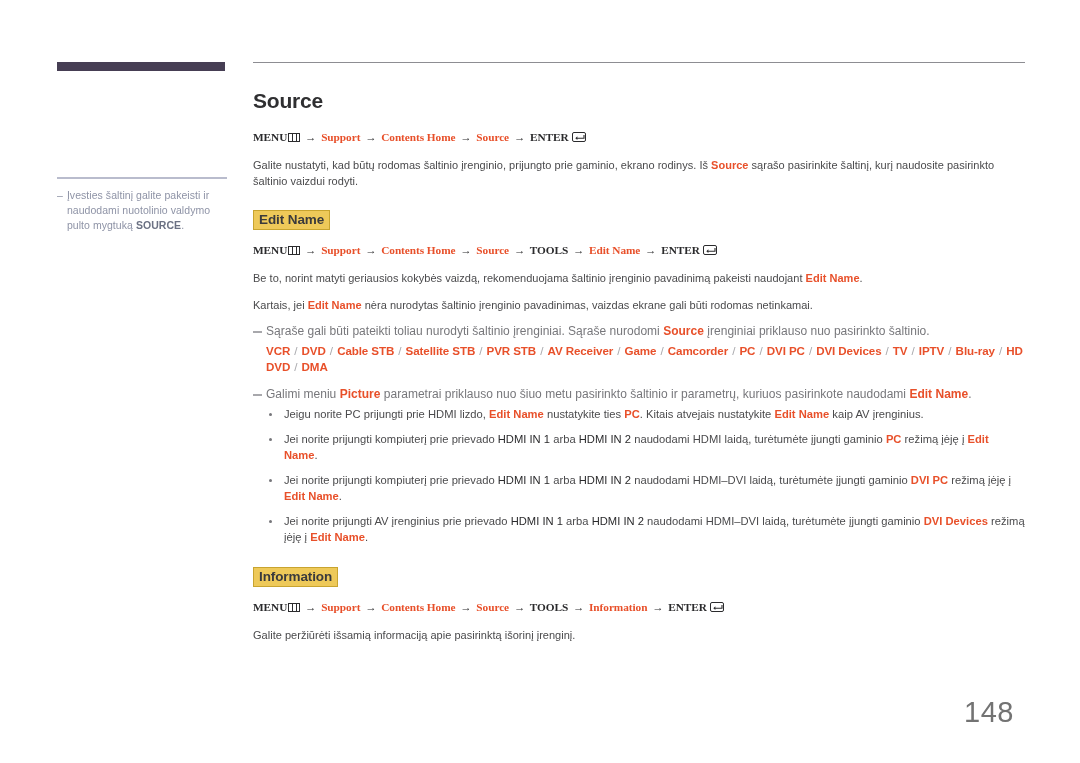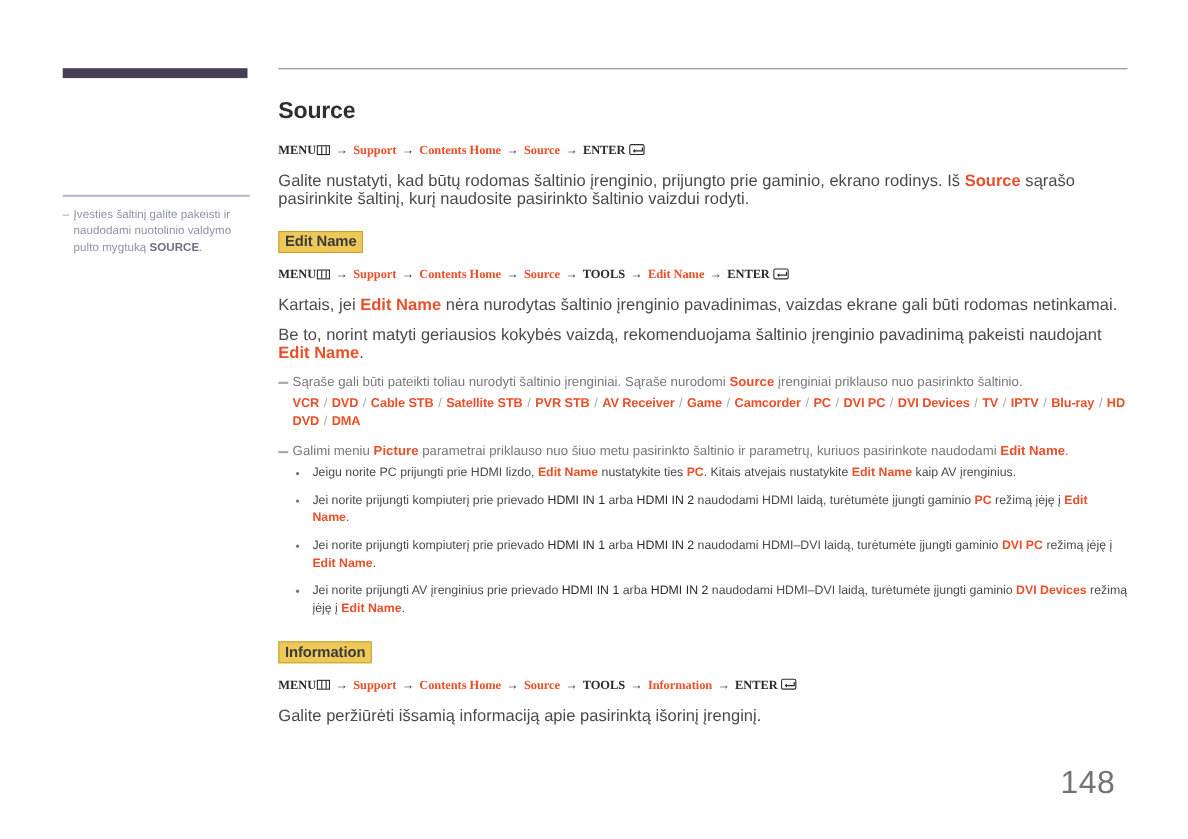--- a/index.html
+++ b/index.html
@@ -138,21 +138,21 @@
     border-radius: 2px;
     position: relative;
     vertical-align: -1px;
     margin-left: 3px;
     box-sizing: border-box;
     font-size: 0;
   }
   .enter-ico svg { position: absolute; left: 1px; top: 0.5px; }
 
   p.body {
-    font-size: 15px;
+    font-size: 11px;
     line-height: 16px;
     color: #4a4a4c;
     margin: 0 0 11px 0;
     letter-spacing: 0.02px;
   }
   p.body b.acc { color: #e8502a; font-weight: bold; }
   p.body b { color: #2b2b2d; font-weight: bold; }
 
   
   .note-row {
@@ -280,23 +280,23 @@
       <span>TOOLS</span>
       <span class="arrow">→</span>
       <span class="acc">Edit Name</span>
       <span class="arrow">→</span>
       <span>ENTER</span><span class="enter-ico"><svg width="11" height="8" viewBox="0 0 11 8">
             <path d="M10 1 V4.2 H2.6" stroke="#2b2b2d" stroke-width="1.1" fill="none"></path>
             <path d="M3.4 2.3 L1.3 4.2 L3.4 6.1 Z" fill="#2b2b2d"></path>
           </svg></span>
     </p>
 
+    <p class="body"><span>Be to, norint matyti geriausios kokybės vaizdą, rekomenduojama šaltinio įrenginio pavadinimą pakeisti naudojant </span><b class="acc">Edit Name</b><span>.</span></p>
+
     <p class="body"><span>Kartais, jei </span><b class="acc">Edit Name</b><span> nėra nurodytas šaltinio įrenginio pavadinimas, vaizdas ekrane gali būti rodomas netinkamai.</span></p>
-
-    <p class="body"><span>Be to, norint matyti geriausios kokybės vaizdą, rekomenduojama šaltinio įrenginio pavadinimą pakeisti naudojant </span><b class="acc">Edit Name</b><span>.</span></p>
 
     <div class="note-row">
       <span class="ndash"></span>
       <span class="ntext"><span>Sąraše gali būti pateikti toliau nurodyti šaltinio įrenginiai. Sąraše nurodomi </span><b class="acc">Source</b><span> įrenginiai priklauso nuo pasirinkto šaltinio.</span></span>
     </div>
 
     <div class="device-list"><span>VCR</span><span class="sep"> / </span><span>DVD</span><span class="sep"> / </span><span>Cable STB</span><span class="sep"> / </span><span>Satellite STB</span><span class="sep"> / </span><span>PVR STB</span><span class="sep"> / </span><span>AV Receiver</span><span class="sep"> / </span><span>Game</span><span class="sep"> / </span><span>Camcorder</span><span class="sep"> / </span><span>PC</span><span class="sep"> / </span><span>DVI PC</span><span class="sep"> / </span><span>DVI Devices</span><span class="sep"> / </span><span>TV</span><span class="sep"> / </span><span>IPTV</span><span class="sep"> / </span><span>Blu-ray</span><span class="sep"> / </span><span>HD DVD</span><span class="sep"> / </span><span>DMA</span></div>
 
     <div class="note-row">
       <span class="ndash"></span>

